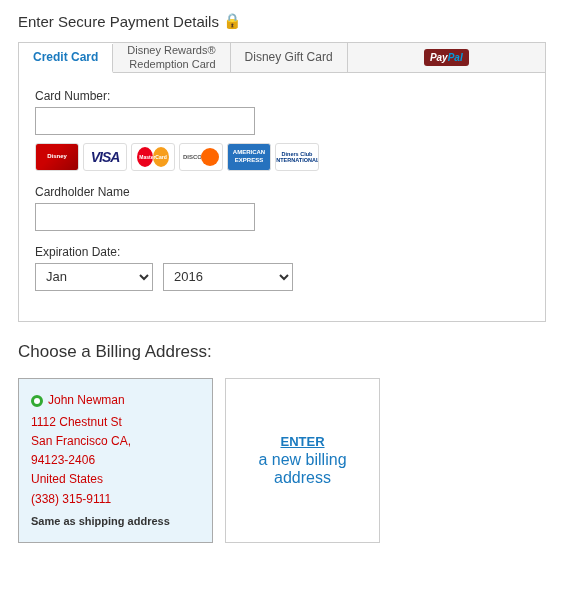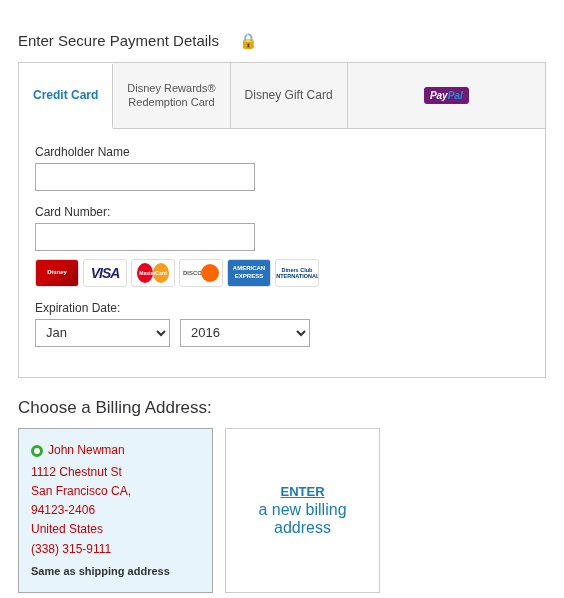--- a/index.html
+++ b/index.html
@@ -8,24 +8,23 @@
       font-size: 13px;
       background: #fff;
       color: #333;
       width: 564px;
       min-height: 598px;
       padding: 12px 18px;
     }
 
     .page-header {
       display: flex;
-      align-items: flex-start;
-      gap: 20px;
+      align-items: center;
+      gap: 4px;
       margin-bottom: 12px;
-      margin-top: 20px;
     }
 
     .page-title {
       font-size: 15px;
       font-weight: normal;
       color: #333;
     }
 
     .lock-icon {
       color: #4a90d9;
@@ -34,27 +33,27 @@
 
     
     .tabs {
       display: flex;
       border: 1px solid #ccc;
       border-bottom: none;
       margin-bottom: 0;
     }
 
     .tab {
-      padding: 18px 14px;
+      padding: 0 14px;
       border-right: 1px solid #ccc;
       cursor: pointer;
       background: #f5f5f5;
       font-size: 12px;
       color: #555;
-      text-align: center;
+      text-align: right;
       min-width: 90px;
       display: flex;
       align-items: center;
       justify-content: center;
       line-height: 1.3;
     }
 
     .tab:last-child {
       border-right: none;
     }
@@ -67,21 +66,21 @@
       position: relative;
       top: 1px;
     }
 
     .tab-paypal {
       min-width: 80px;
       flex: 1;
     }
 
     .paypal-logo {
-      background: #701a75;
+      background: #7f1d1d;
       color: #fff;
       font-size: 10px;
       font-weight: bold;
       padding: 2px 6px;
       border-radius: 3px;
       font-style: italic;
     }
 
     .paypal-logo span {
       color: #009cde;
@@ -252,21 +251,21 @@
       border: 1px solid #aaa;
       padding: 4px 6px;
       font-size: 13px;
       color: #333;
       height: 28px;
       background: #fff;
       cursor: pointer;
     }
 
     .select-month {
-      width: 135px;
+      width: 118px;
     }
 
     .select-year {
       width: 130px;
     }
 
     
     .security-label {
       display: flex;
       align-items: center;
@@ -294,21 +293,21 @@
 
     
     .billing-section {
       margin-top: 20px;
     }
 
     .billing-title {
       font-size: 17px;
       color: #333;
       font-weight: normal;
-      margin-bottom: 10px;
+      margin-bottom: 16px;
     }
 
     .address-cards {
       display: flex;
       gap: 12px;
     }
 
     .address-card {
       border: 1px solid #ccc;
       padding: 12px;
@@ -413,25 +412,20 @@
   <div class="tab tab-paypal">
     <div class="paypal-logo">
       Pay<span>Pal</span>
     </div>
   </div>
 </div>
 
 <div class="form-area">
 
   <div class="form-group">
-    <label>Cardholder Name</label>
-    <input type="text" style="">
-  </div>
-
-  <div class="form-group">
     <label>Card Number:</label>
     <input type="text" style="">
 
     
     <div class="card-icons">
       <div class="card-icon card-disney">
         <span style="font-size:6px;color:#fff;font-weight:bold;">Disney</span>
       </div>
       <div class="card-icon card-visa">
         <span style="font-style:italic;font-weight:900;font-size:14px;color:#1a1f71;">VISA</span>
@@ -449,20 +443,25 @@
         <div style="font-size:6px;line-height:1.2;color:#fff;font-weight:bold;text-align:center;">
           AMERICAN<br>EXPRESS
         </div>
       </div>
       <div class="card-icon card-diners">
         <div style="font-size:5.5px;color:#003580;font-weight:bold;text-align:center;line-height:1.1;">
           Diners Club<br>INTERNATIONAL
         </div>
       </div>
     </div>
+  </div>
+
+  <div class="form-group">
+    <label>Cardholder Name</label>
+    <input type="text" style="">
   </div>
 
   <div class="form-group">
     <label>Expiration Date:</label>
     <div class="expiration-row">
       <select class="select-month">
         <option>Jan</option>
         <option>Feb</option>
         <option>Mar</option>
         <option>Apr</option>

